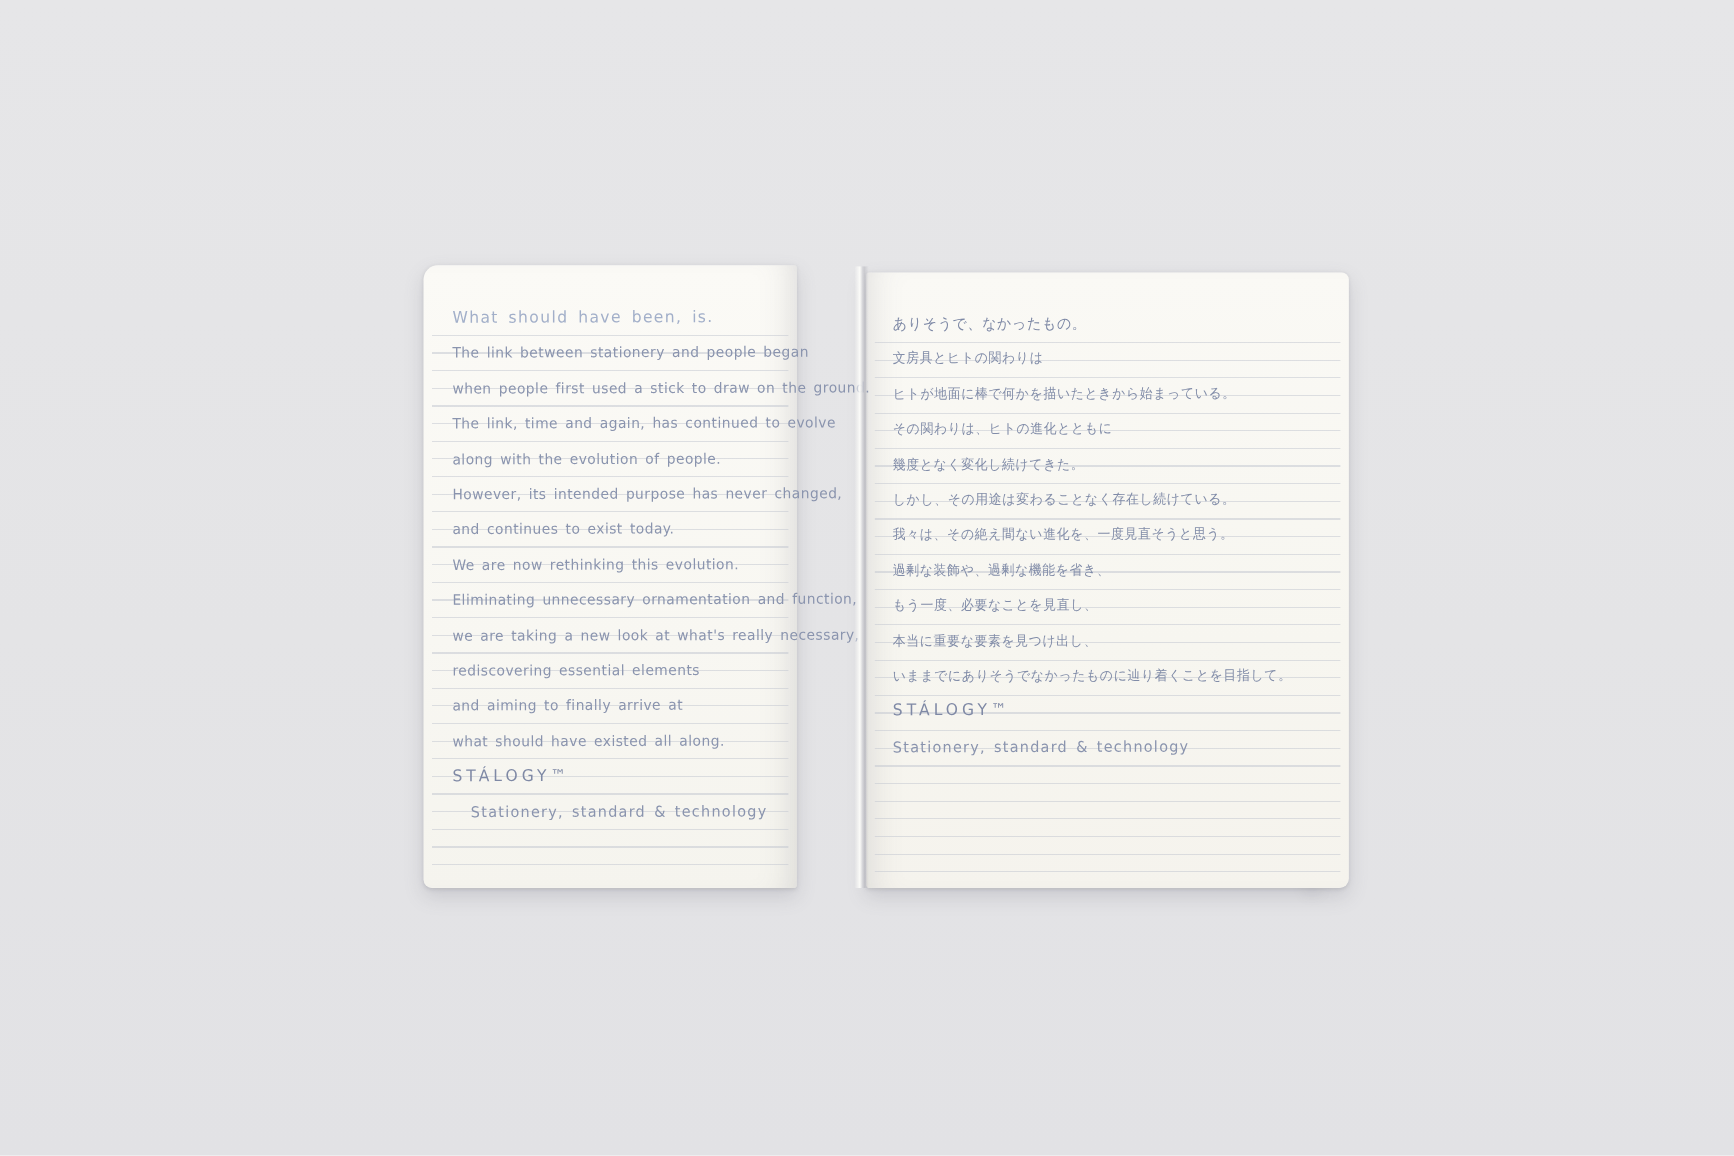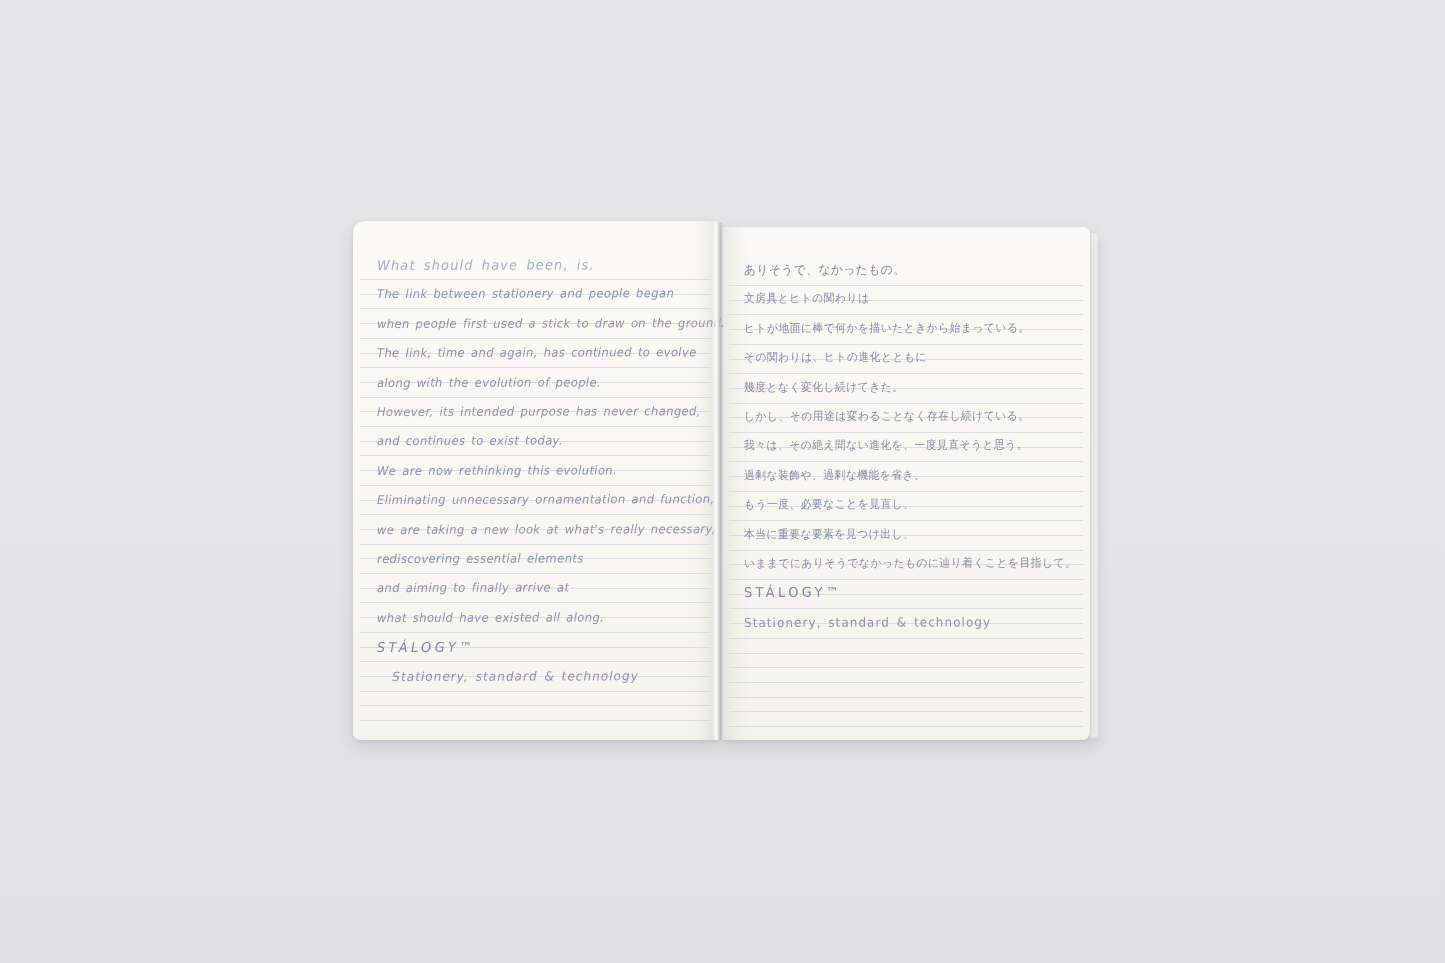--- a/index.html
+++ b/index.html
@@ -11,33 +11,33 @@
   .scene {
     position: relative;
     width: 1445px; height: 963px;
     background: linear-gradient(180deg, #e6e6e8 0%, #e4e4e6 55%, #e2e2e5 100%);
   }
   .page {
     position: absolute;
     box-shadow: 0 7px 16px rgba(105,105,118,0.20), 0 1px 3px rgba(110,110,122,0.18);
   }
   .page-left {
-    left: 353px; top: 221px; width: 365px; height: 519px;
+    left: 353px; top: 221px; width: 311px; height: 519px;
     background: linear-gradient(180deg, #fbfaf6 0%, #f8f7f2 60%, #f5f4ee 100%);
     border-radius: 12px 2px 2px 7px;
     box-shadow: 0 7px 16px rgba(105,105,118,0.20), 0 1px 3px rgba(110,110,122,0.18),
                 inset -24px 0 28px -22px rgba(95,95,110,0.22);
-    font-style: italic;
   }
   .page-right {
     left: 722px; top: 227px; width: 368px; height: 513px;
     background: linear-gradient(180deg, #faf9f5 0%, #f7f6f0 60%, #f5f3ed 100%);
     border-radius: 2px 6px 8px 2px;
     box-shadow: 0 7px 16px rgba(105,105,118,0.20), 0 1px 3px rgba(110,110,122,0.18),
                 inset 24px 0 28px -22px rgba(95,95,110,0.18);
+    padding-left: 34px;
   }
   .page-stack-edge {
     position: absolute;
     left: 1089px; top: 233px; width: 9px; height: 505px;
     background: linear-gradient(90deg, #ddddda 0%, #f3f2ee 30%, #efeeea 100%);
     border-radius: 0 4px 4px 0;
     box-shadow: 0 6px 12px rgba(105,105,118,0.18);
   }
   .gutter-seam {
     position: absolute;

